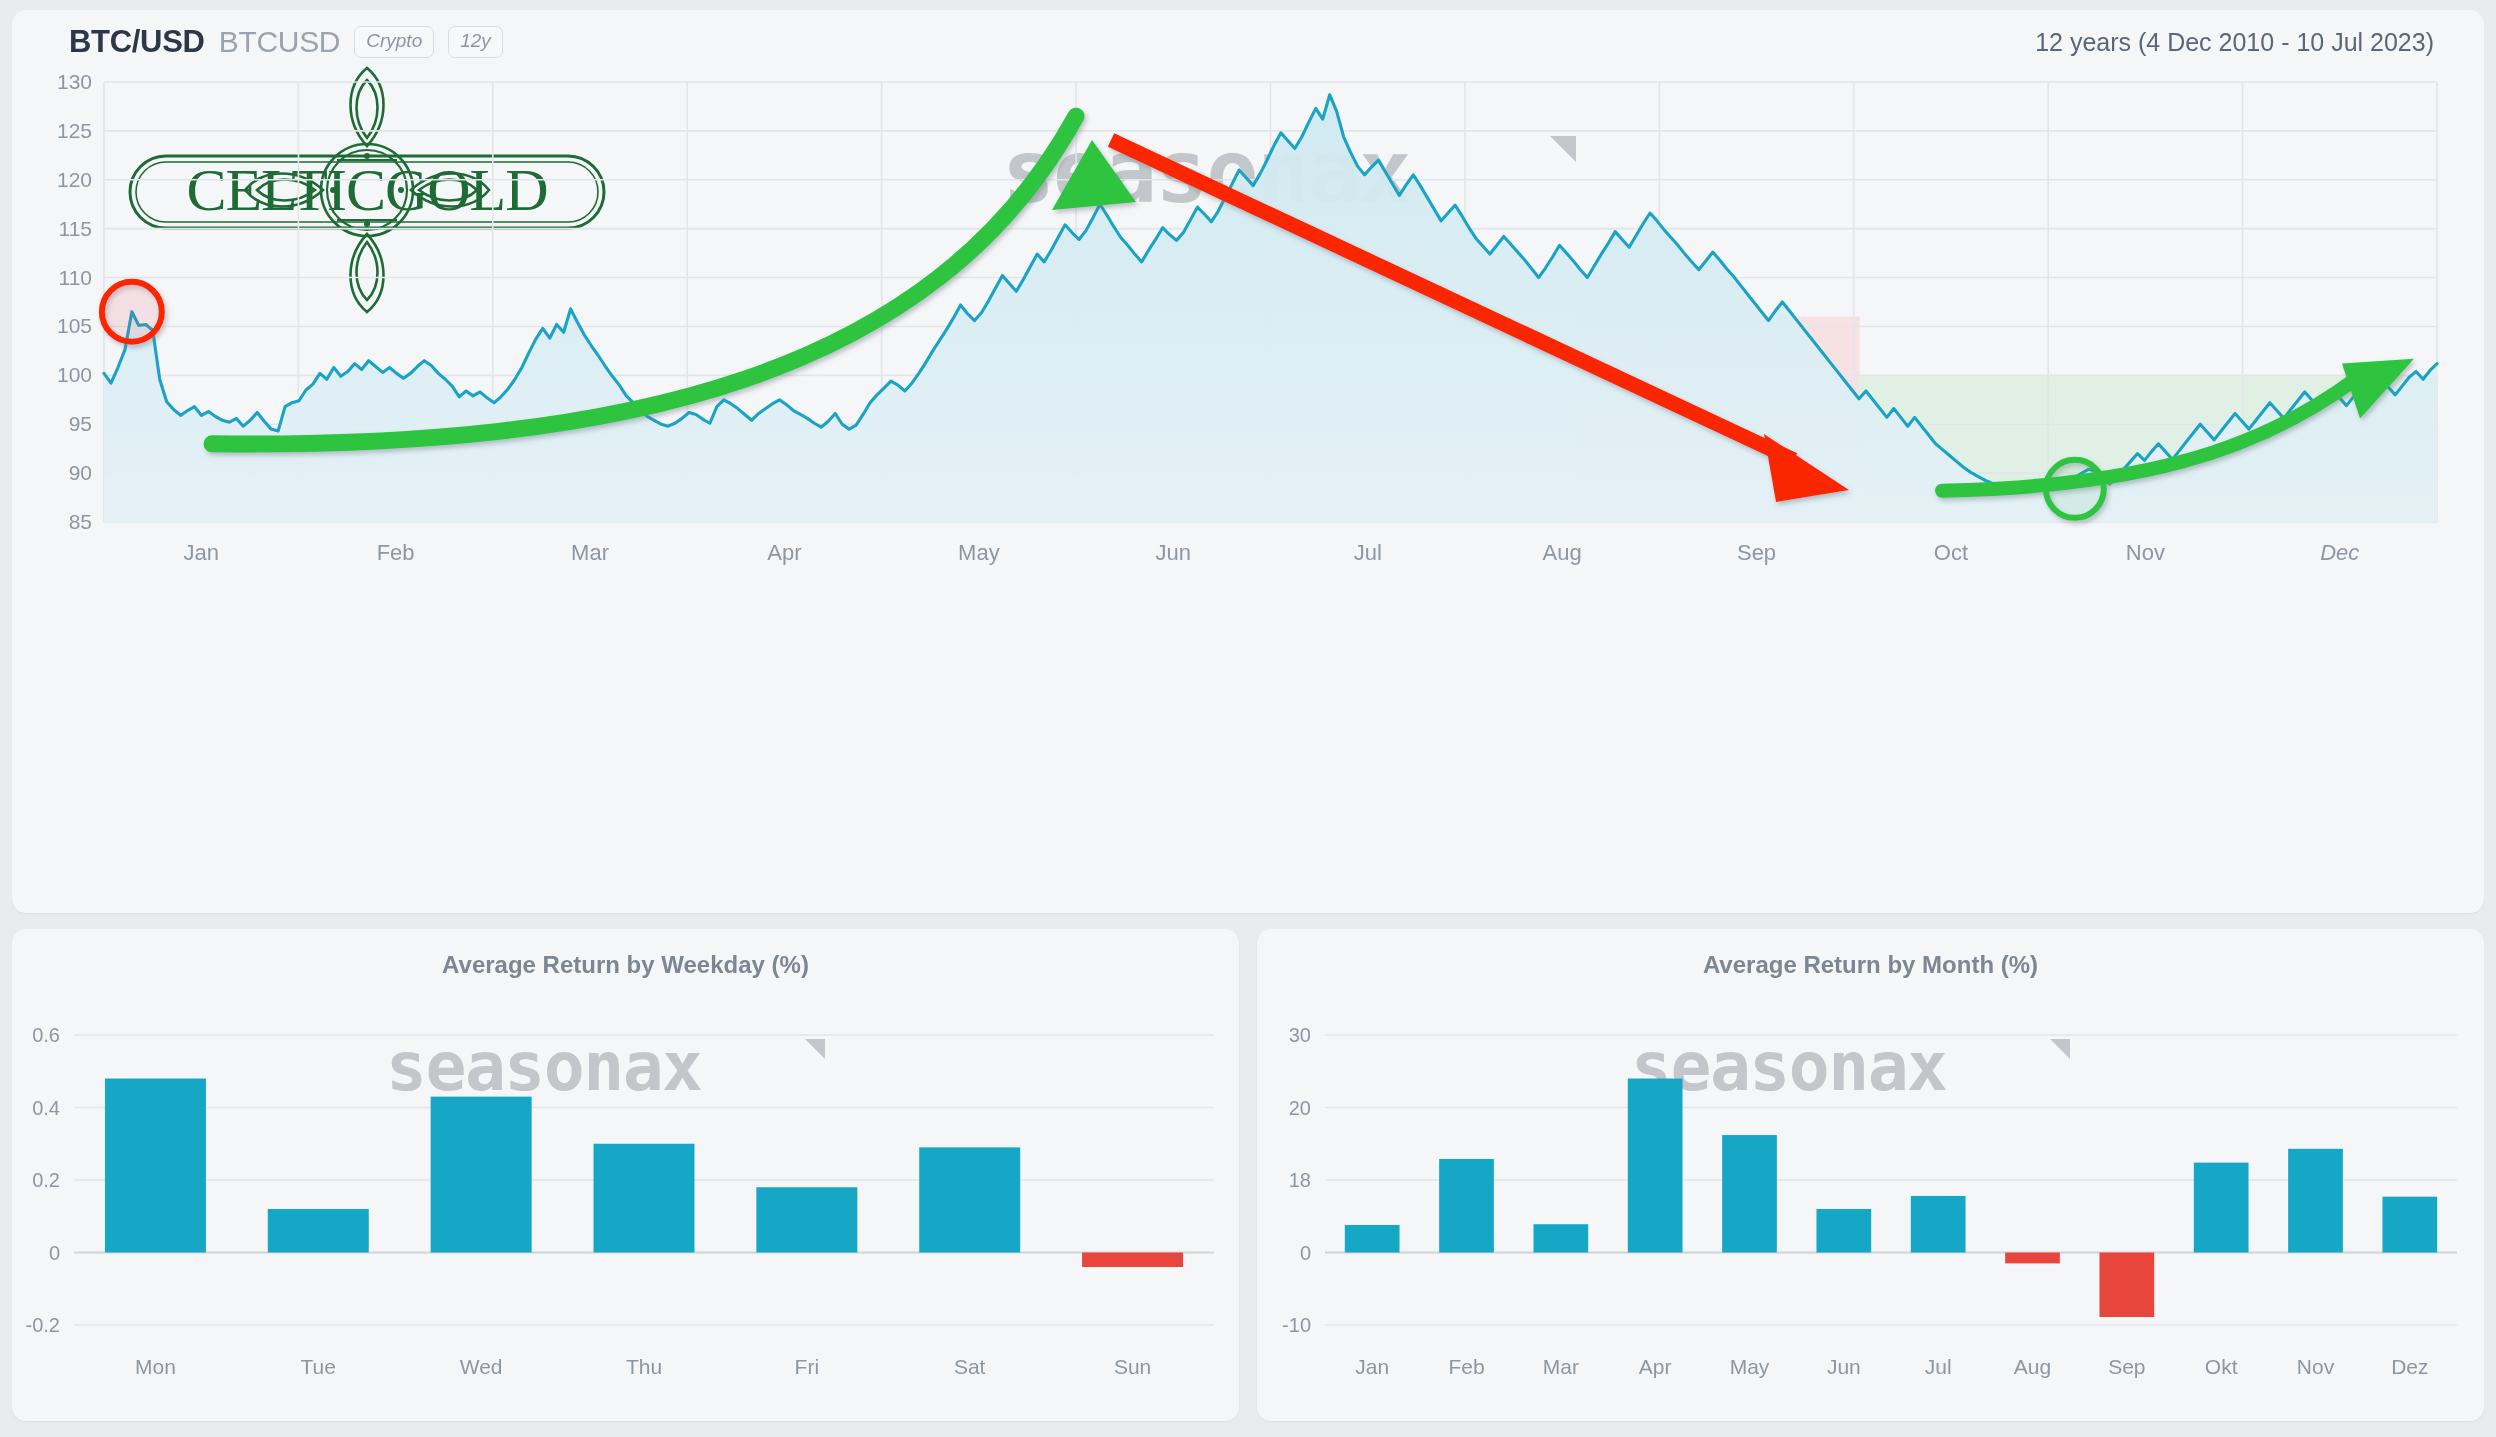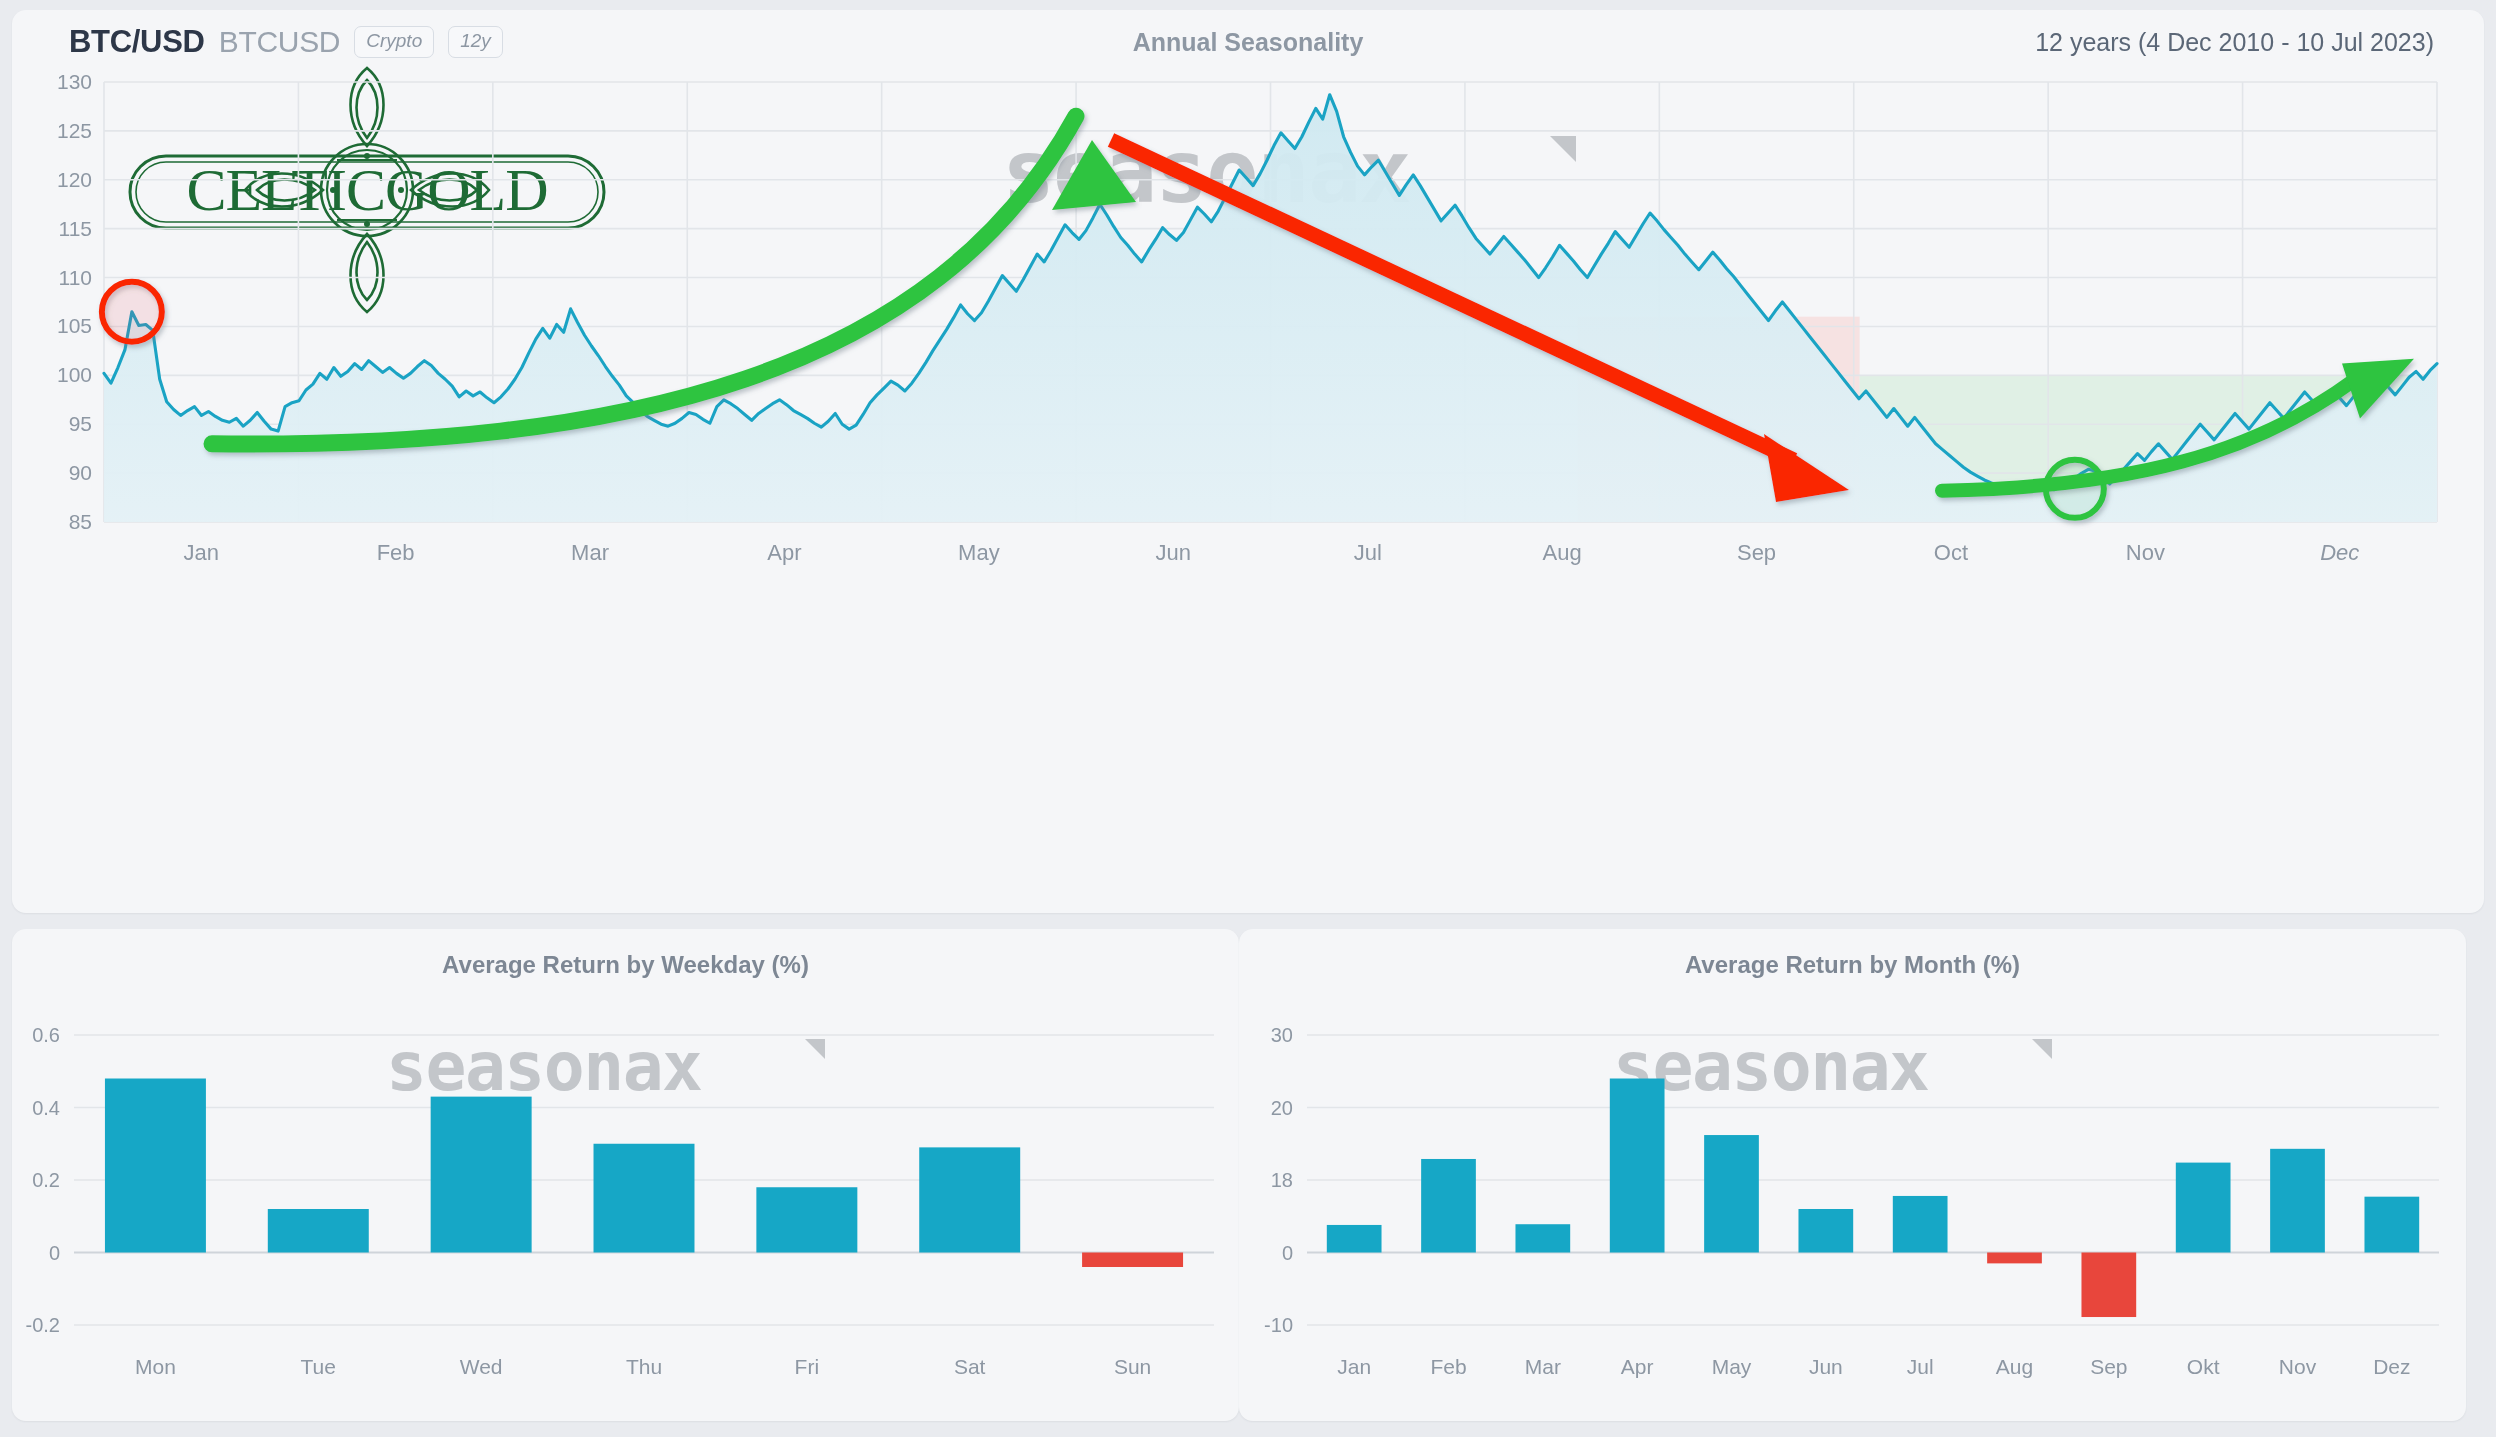--- a/index.html
+++ b/index.html
@@ -12,21 +12,21 @@
   .page { position: relative; width: 2496px; height: 1437px; padding: 10px 12px 12px 12px; }
 
   
   .panel {
     background: #f5f6f8;
     border-radius: 14px;
     position: relative;
     box-shadow: 0 1px 2px rgba(40,50,70,.07);
   }
   #main-panel { width: 2472px; height: 903px; margin: 0 auto; }
-  .bottom-row { display: flex; margin-top: 16px; }
+  .bottom-row { display: flex; gap: 18px; margin-top: 16px; }
   #weekday-panel { width: 1227px; height: 492px; }
   #month-panel  { width: 1227px; height: 492px; }
 
   
   .head { position: relative; height: 58px; }
   .head-left {
     position: absolute; left: 57px; top: 14px;
     display: flex; align-items: center; gap: 14px;
   }
   .sym-main { font-size: 31px; font-weight: bold; color: #2d3748; letter-spacing: -.3px; }
@@ -91,21 +91,20 @@
 
   <div class="panel" id="main-panel">
 
     <div class="head">
       <div class="head-left">
         <span class="sym-main">BTC/USD</span>
         <span class="sym-sub">BTCUSD</span>
         <span class="badge">Crypto</span>
         <span class="badge">12y</span>
       </div>
-      <div class="head-center">Annual Seasonality</div>
       <div class="head-right">12 years (4 Dec 2010 - 10 Jul 2023)</div>
     </div>
 
     <div id="celticgold-logo">
       <svg viewBox="0 0 510 185" width="510" height="185">
         <g fill="none" stroke="#1e6b35" stroke-width="2.6">
 
           <g transform="translate(255,92)">
             <circle r="46" stroke-width="2.6"></circle>
             <circle r="40" stroke-width="2.2"></circle>

